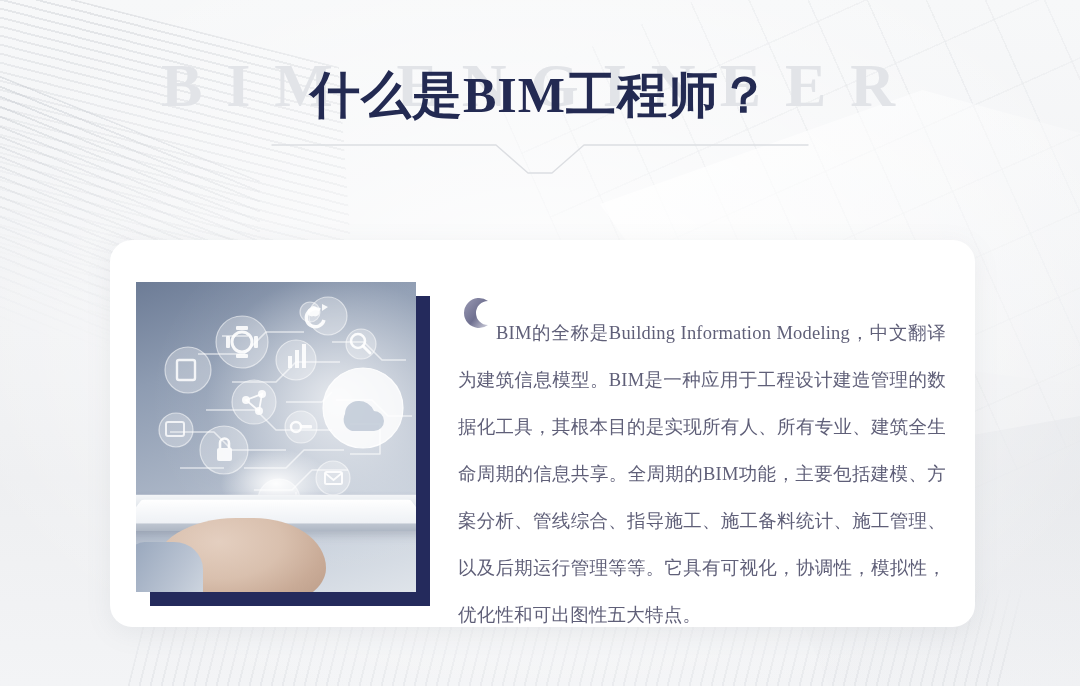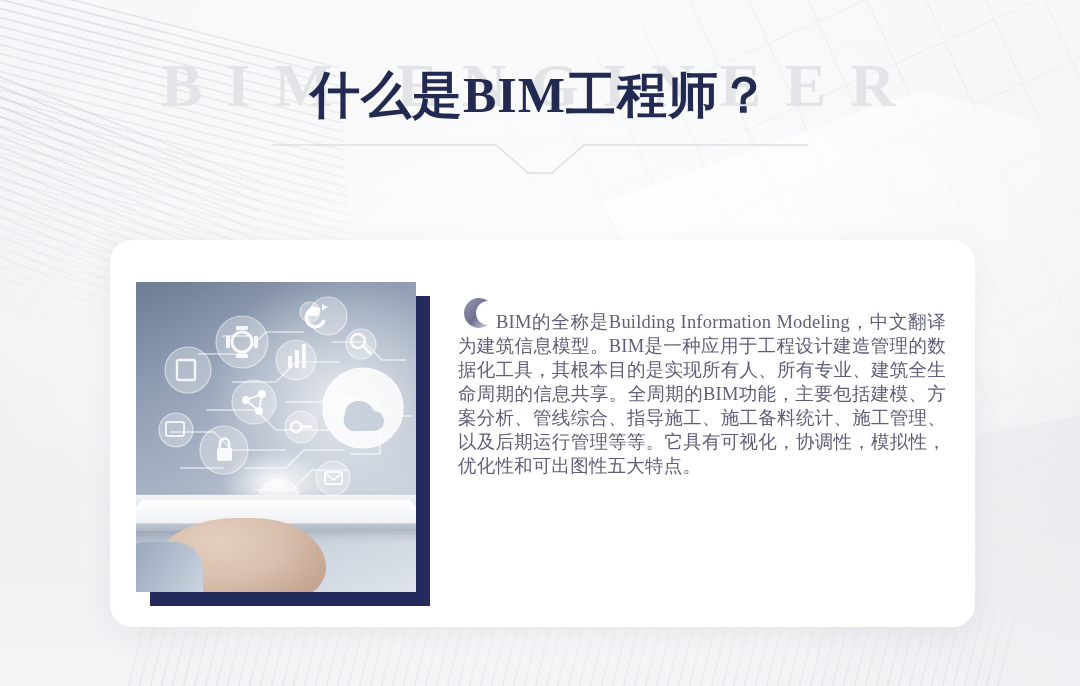--- a/index.html
+++ b/index.html
@@ -268,21 +268,21 @@
     top: 56px;
     width: 34px;
     height: 34px;
   }
   .body-text {
     position: absolute;
     left: 348px;
     top: 70px;
     width: 488px;
     font-size: 18.5px;
-    line-height: 24px;
+    line-height: 47px;
     color: #5f5f78;
     text-align: justify;
     text-justify: inter-character;
     text-indent: 38px;
     letter-spacing: 0.2px;
   }
 </style>
 </head>
 <body>
 

